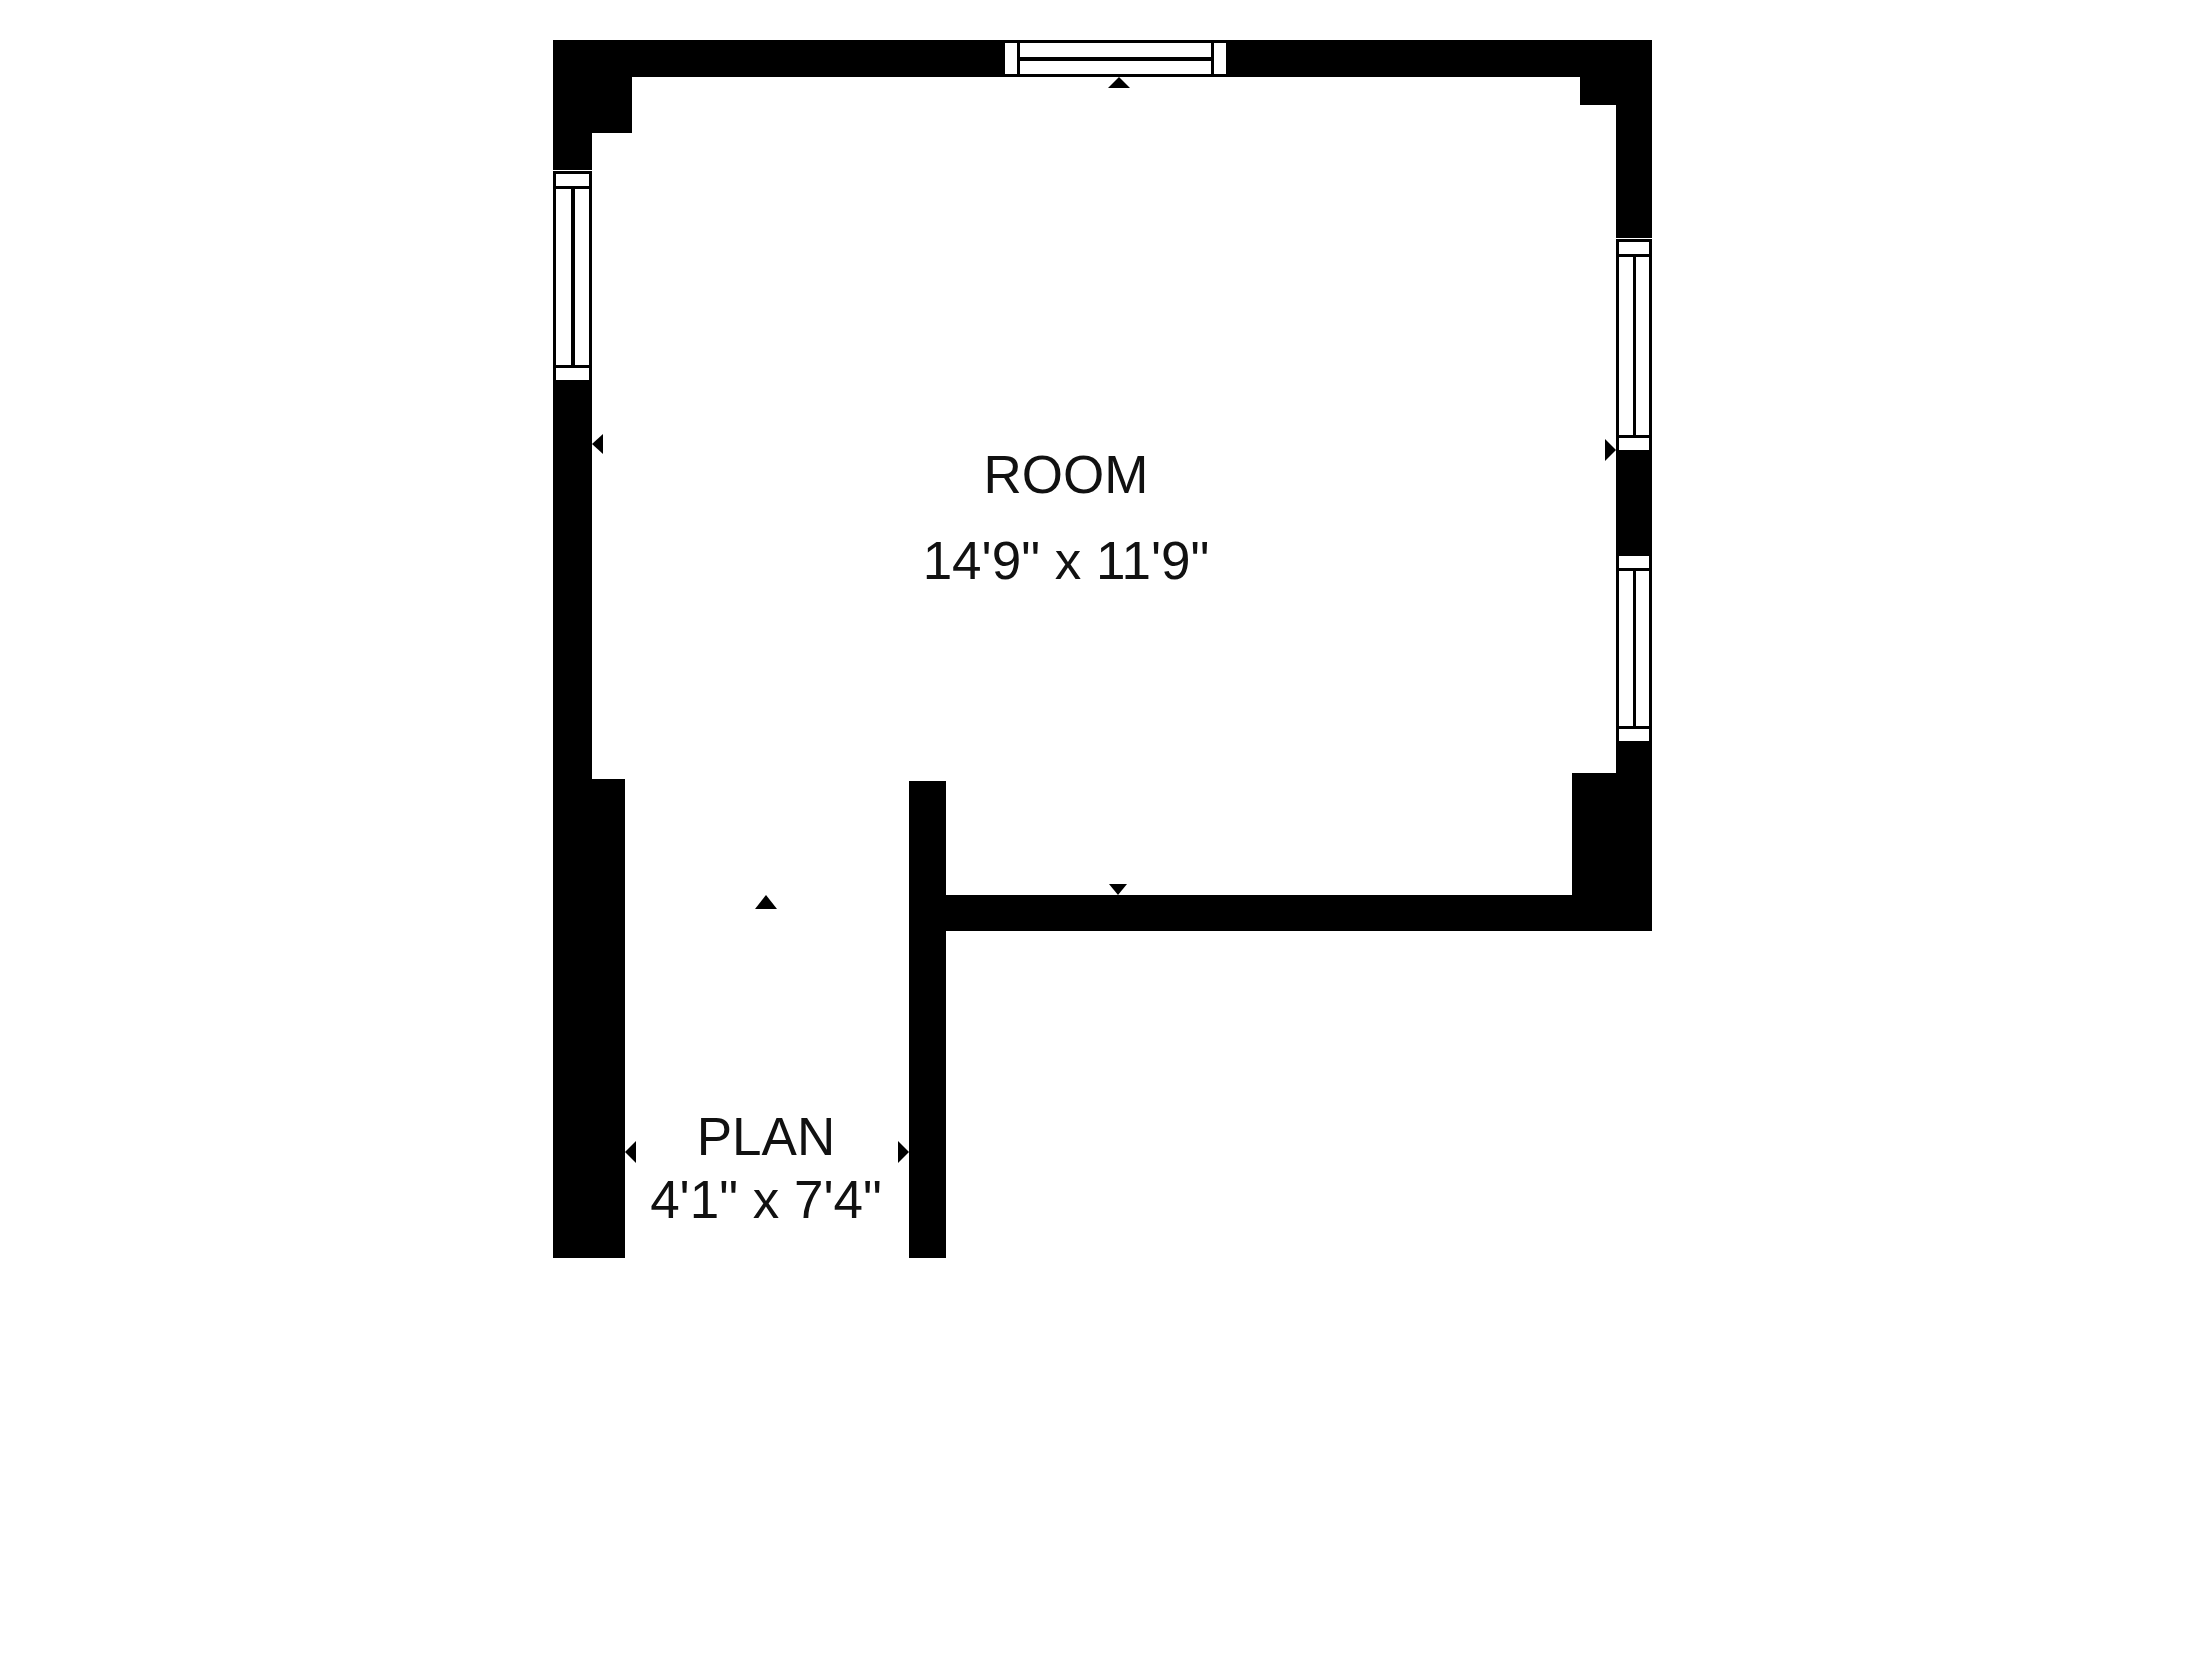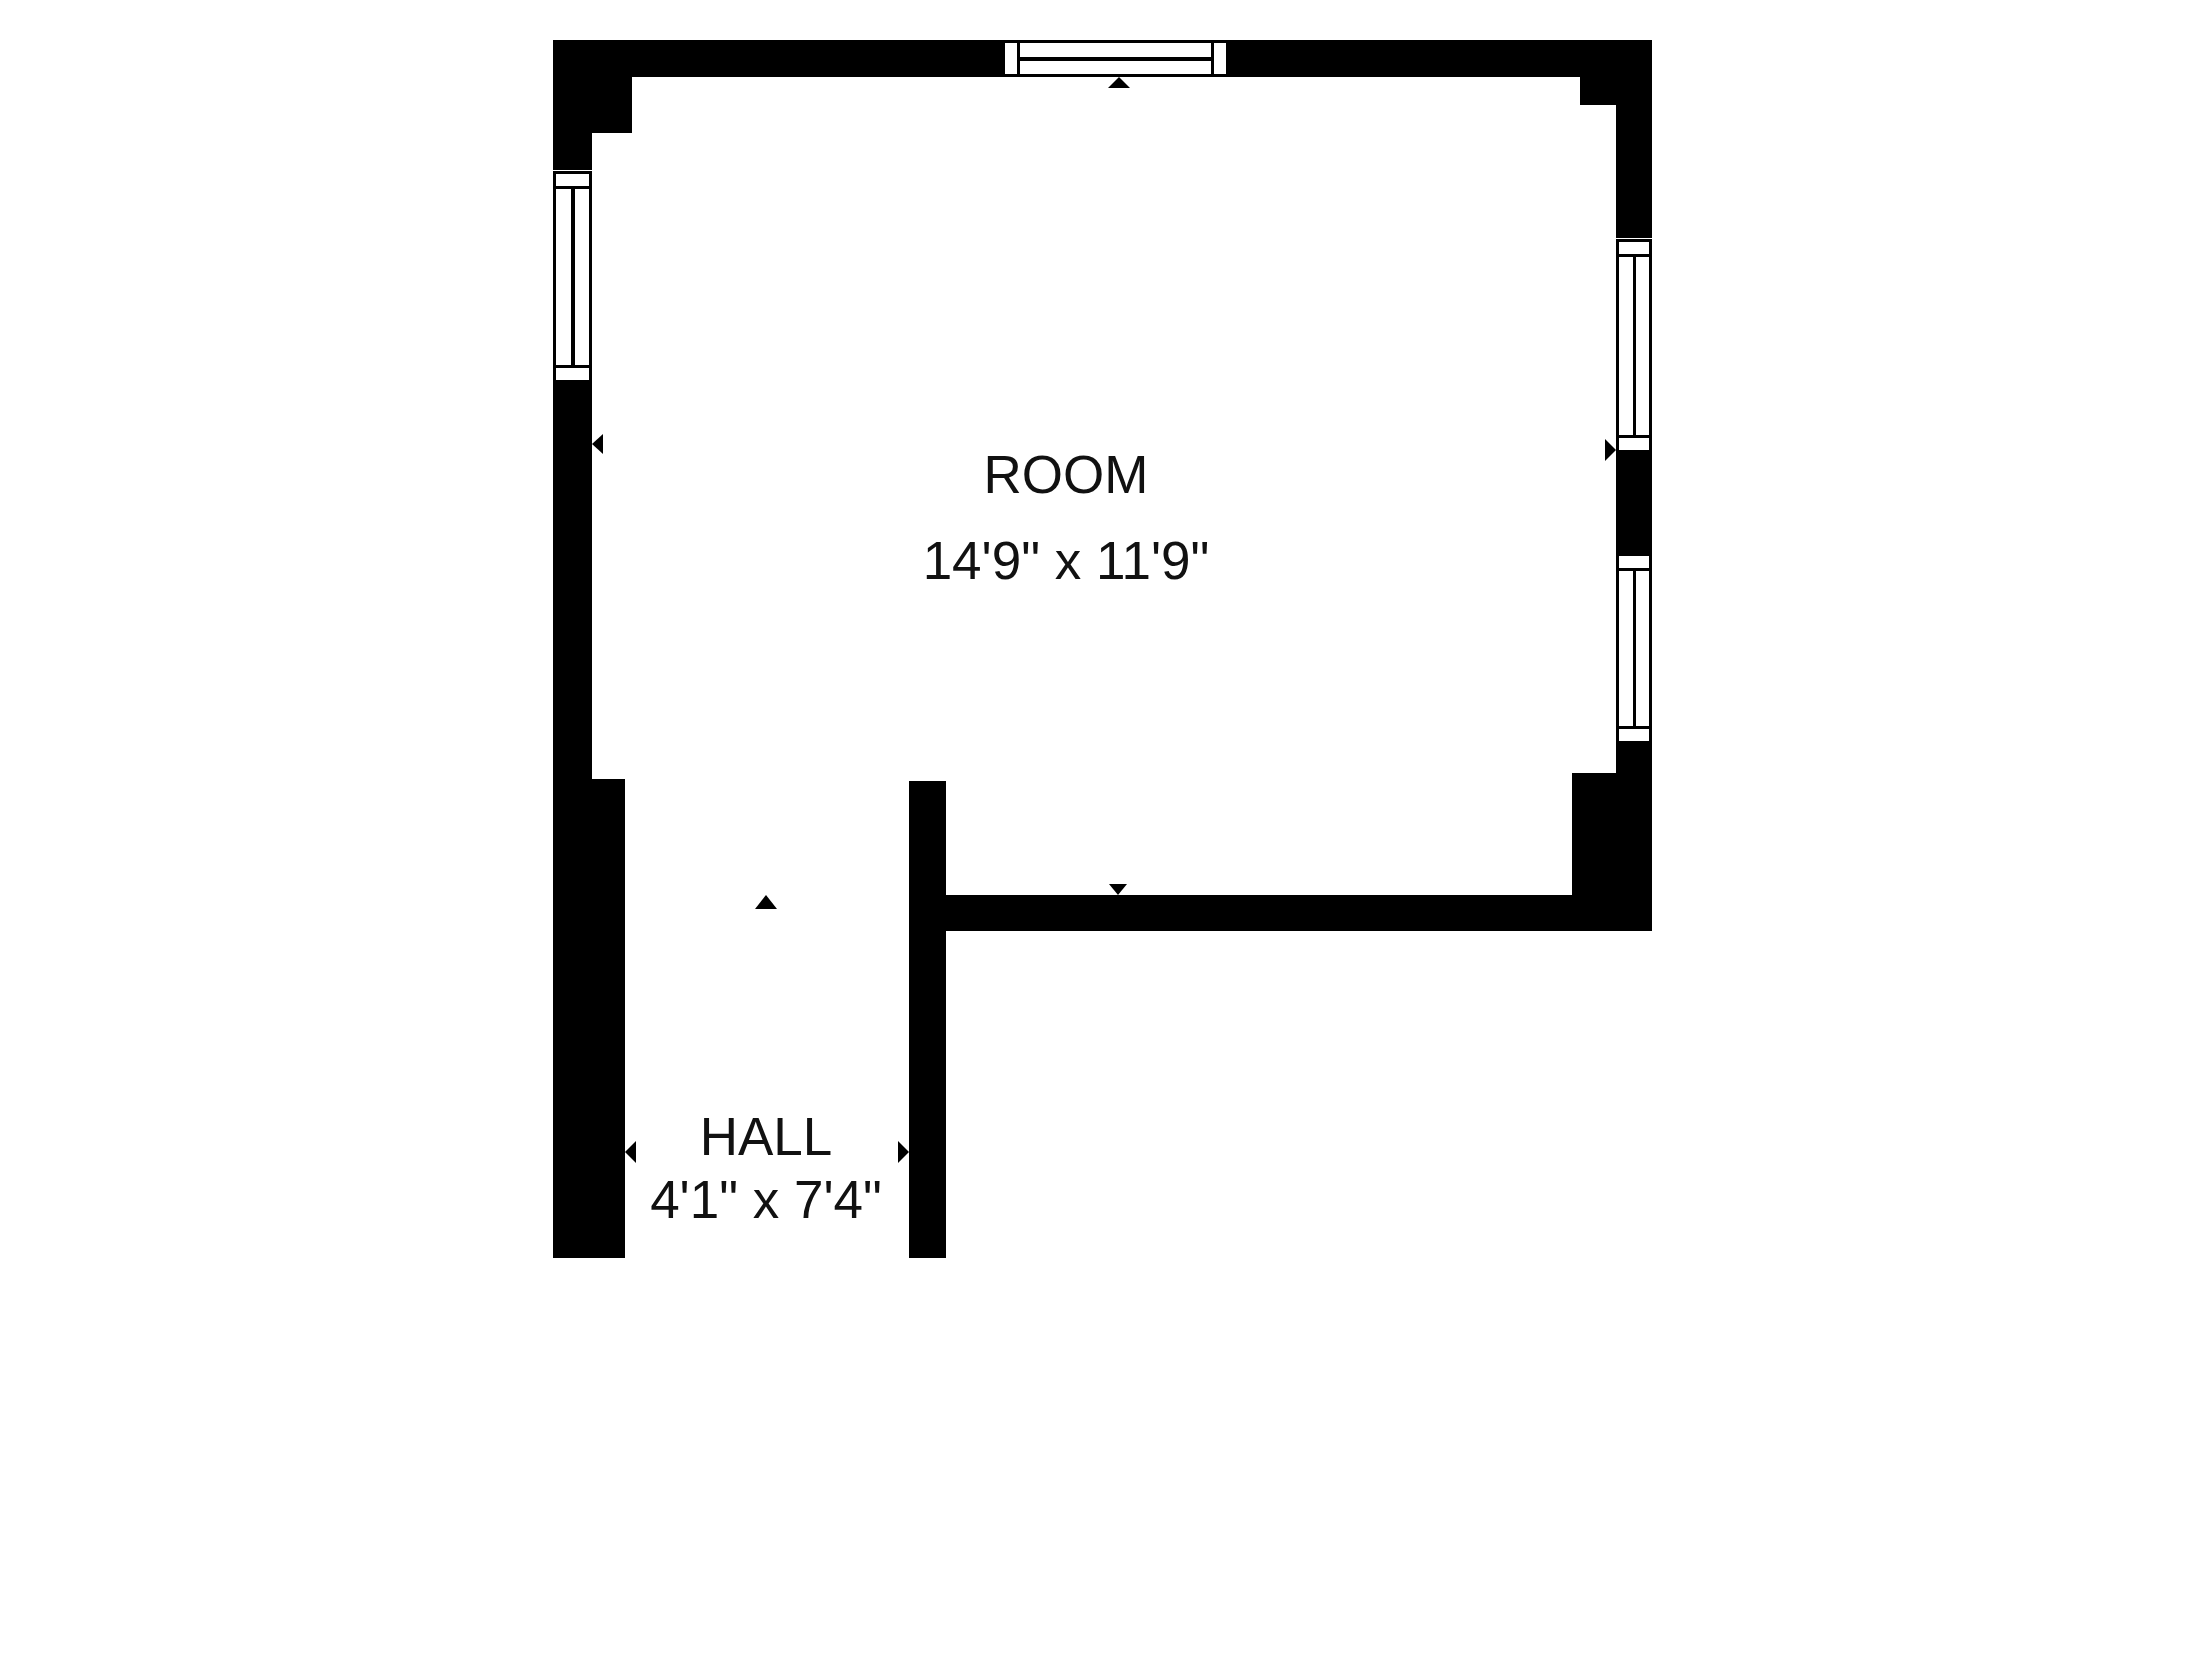--- a/index.html
+++ b/index.html
@@ -112,18 +112,18 @@
   <div class="tri" style="left:1109px; top:884px; border-left:9.6px solid transparent; border-right:9.6px solid transparent; border-top:11.8px solid #000;"></div>
   <div class="tri" style="left:755px; top:895px; border-left:11px solid transparent; border-right:11px solid transparent; border-bottom:14.7px solid #000;"></div>
   <div class="tri" style="left:759px; top:1400px; border-left:11px solid transparent; border-right:11px solid transparent; border-top:17.6px solid #000;"></div>
   <div class="tri" style="left:592px; top:434px; border-top:10.3px solid transparent; border-bottom:10.3px solid transparent; border-right:11px solid #000;"></div>
   <div class="tri" style="left:1605px; top:439px; border-top:11px solid transparent; border-bottom:11px solid transparent; border-left:11px solid #000;"></div>
   <div class="tri" style="left:625px; top:1141px; border-top:11px solid transparent; border-bottom:11px solid transparent; border-right:11px solid #000;"></div>
   <div class="tri" style="left:898px; top:1141px; border-top:11px solid transparent; border-bottom:11px solid transparent; border-left:11px solid #000;"></div>
 
   <div class="label" style="left:1066px; top:474px;">ROOM</div>
   <div class="label" style="left:1066px; top:560px;">14'9" x 11'9"</div>
-  <div class="label" style="left:766px; top:1136px;">HALL</div>
+  <div class="label" style="left:766px; top:1136px;">PLAN</div>
   <div class="label" style="left:766px; top:1199px;">4'1" x 7'4"</div>
 
 
 </div>
 
 
 </body></html>

